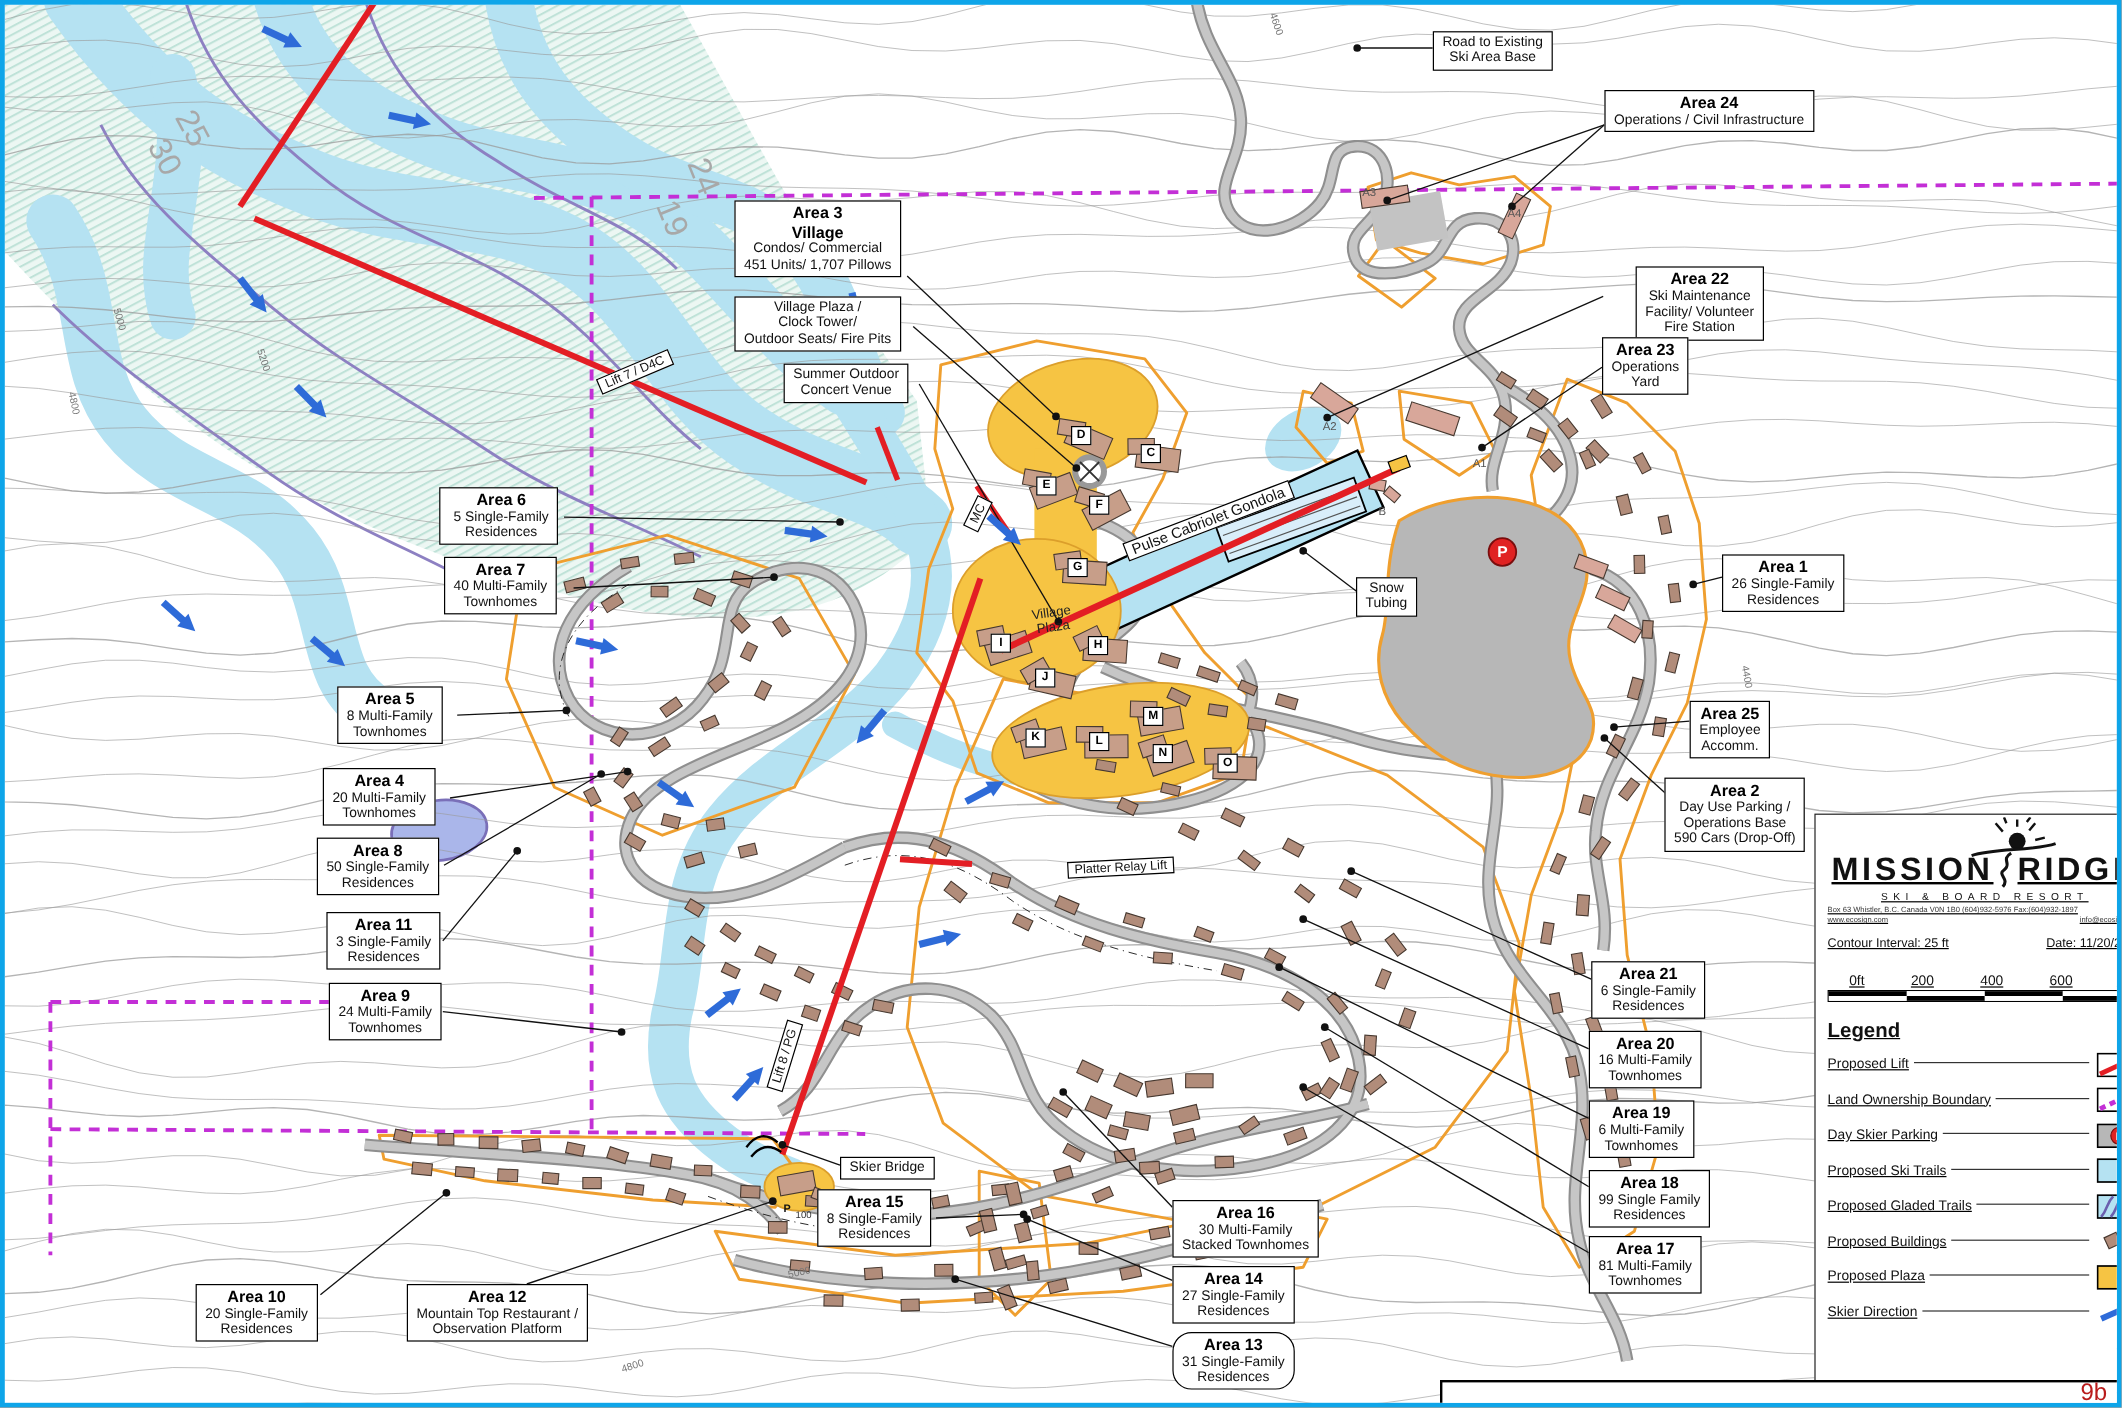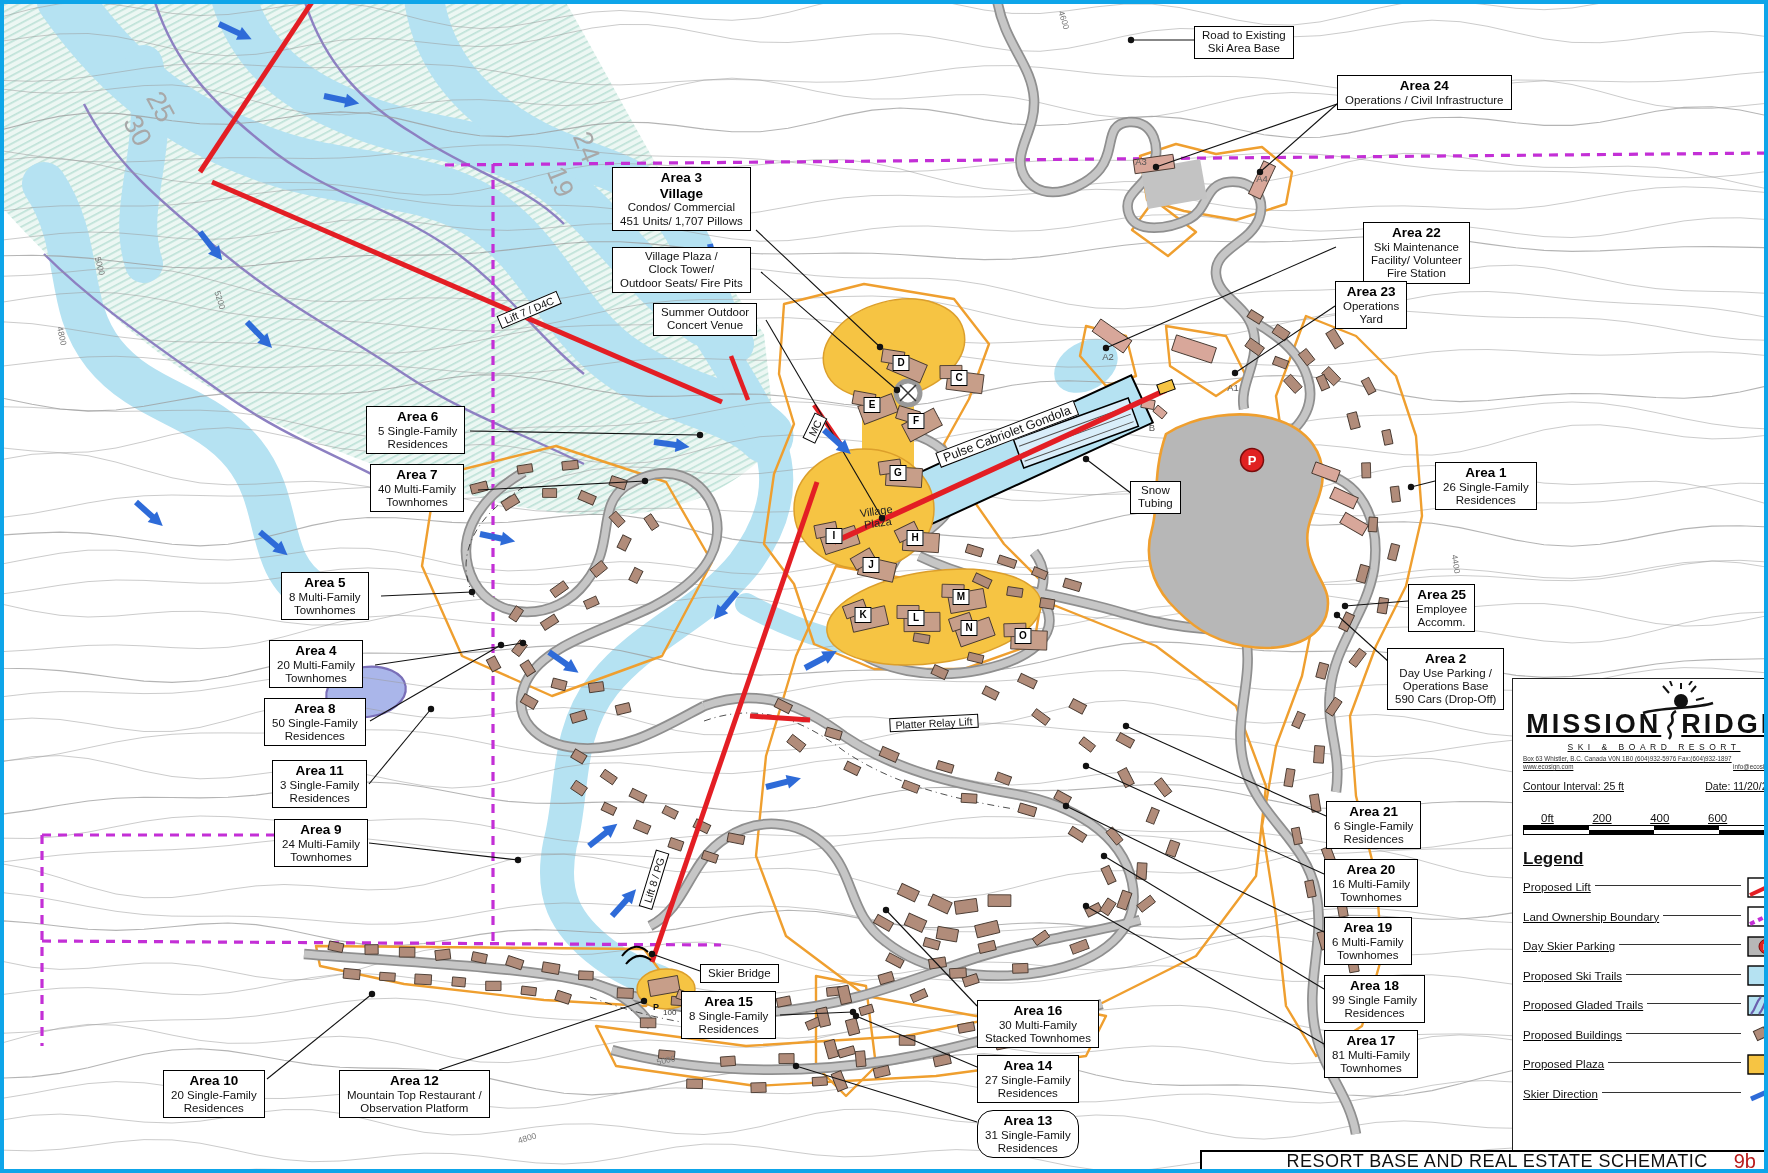--- a/index.html
+++ b/index.html
@@ -839,17 +839,16 @@
           <span class="lfill"></span>
           <span class="sw"><svg width="38" height="21">
               <line x1="4" y1="16" x2="24" y2="7" stroke="#2e6bd8" stroke-width="5"></line>
               <path d="M 22,2 L 36,5 L 26,14 Z" fill="#2e6bd8"></path>
             </svg></span>
         </div>
       </div>
   </div>
 
   <div class="titlebar">
-    <span class="t1">RESORT BASE AND REAL ESTATE SCHEMATIC</span>
     <span class="t2">9b</span>
   </div>
   <div class="blackbar"></div>
 </div>
 
 </body></html>

